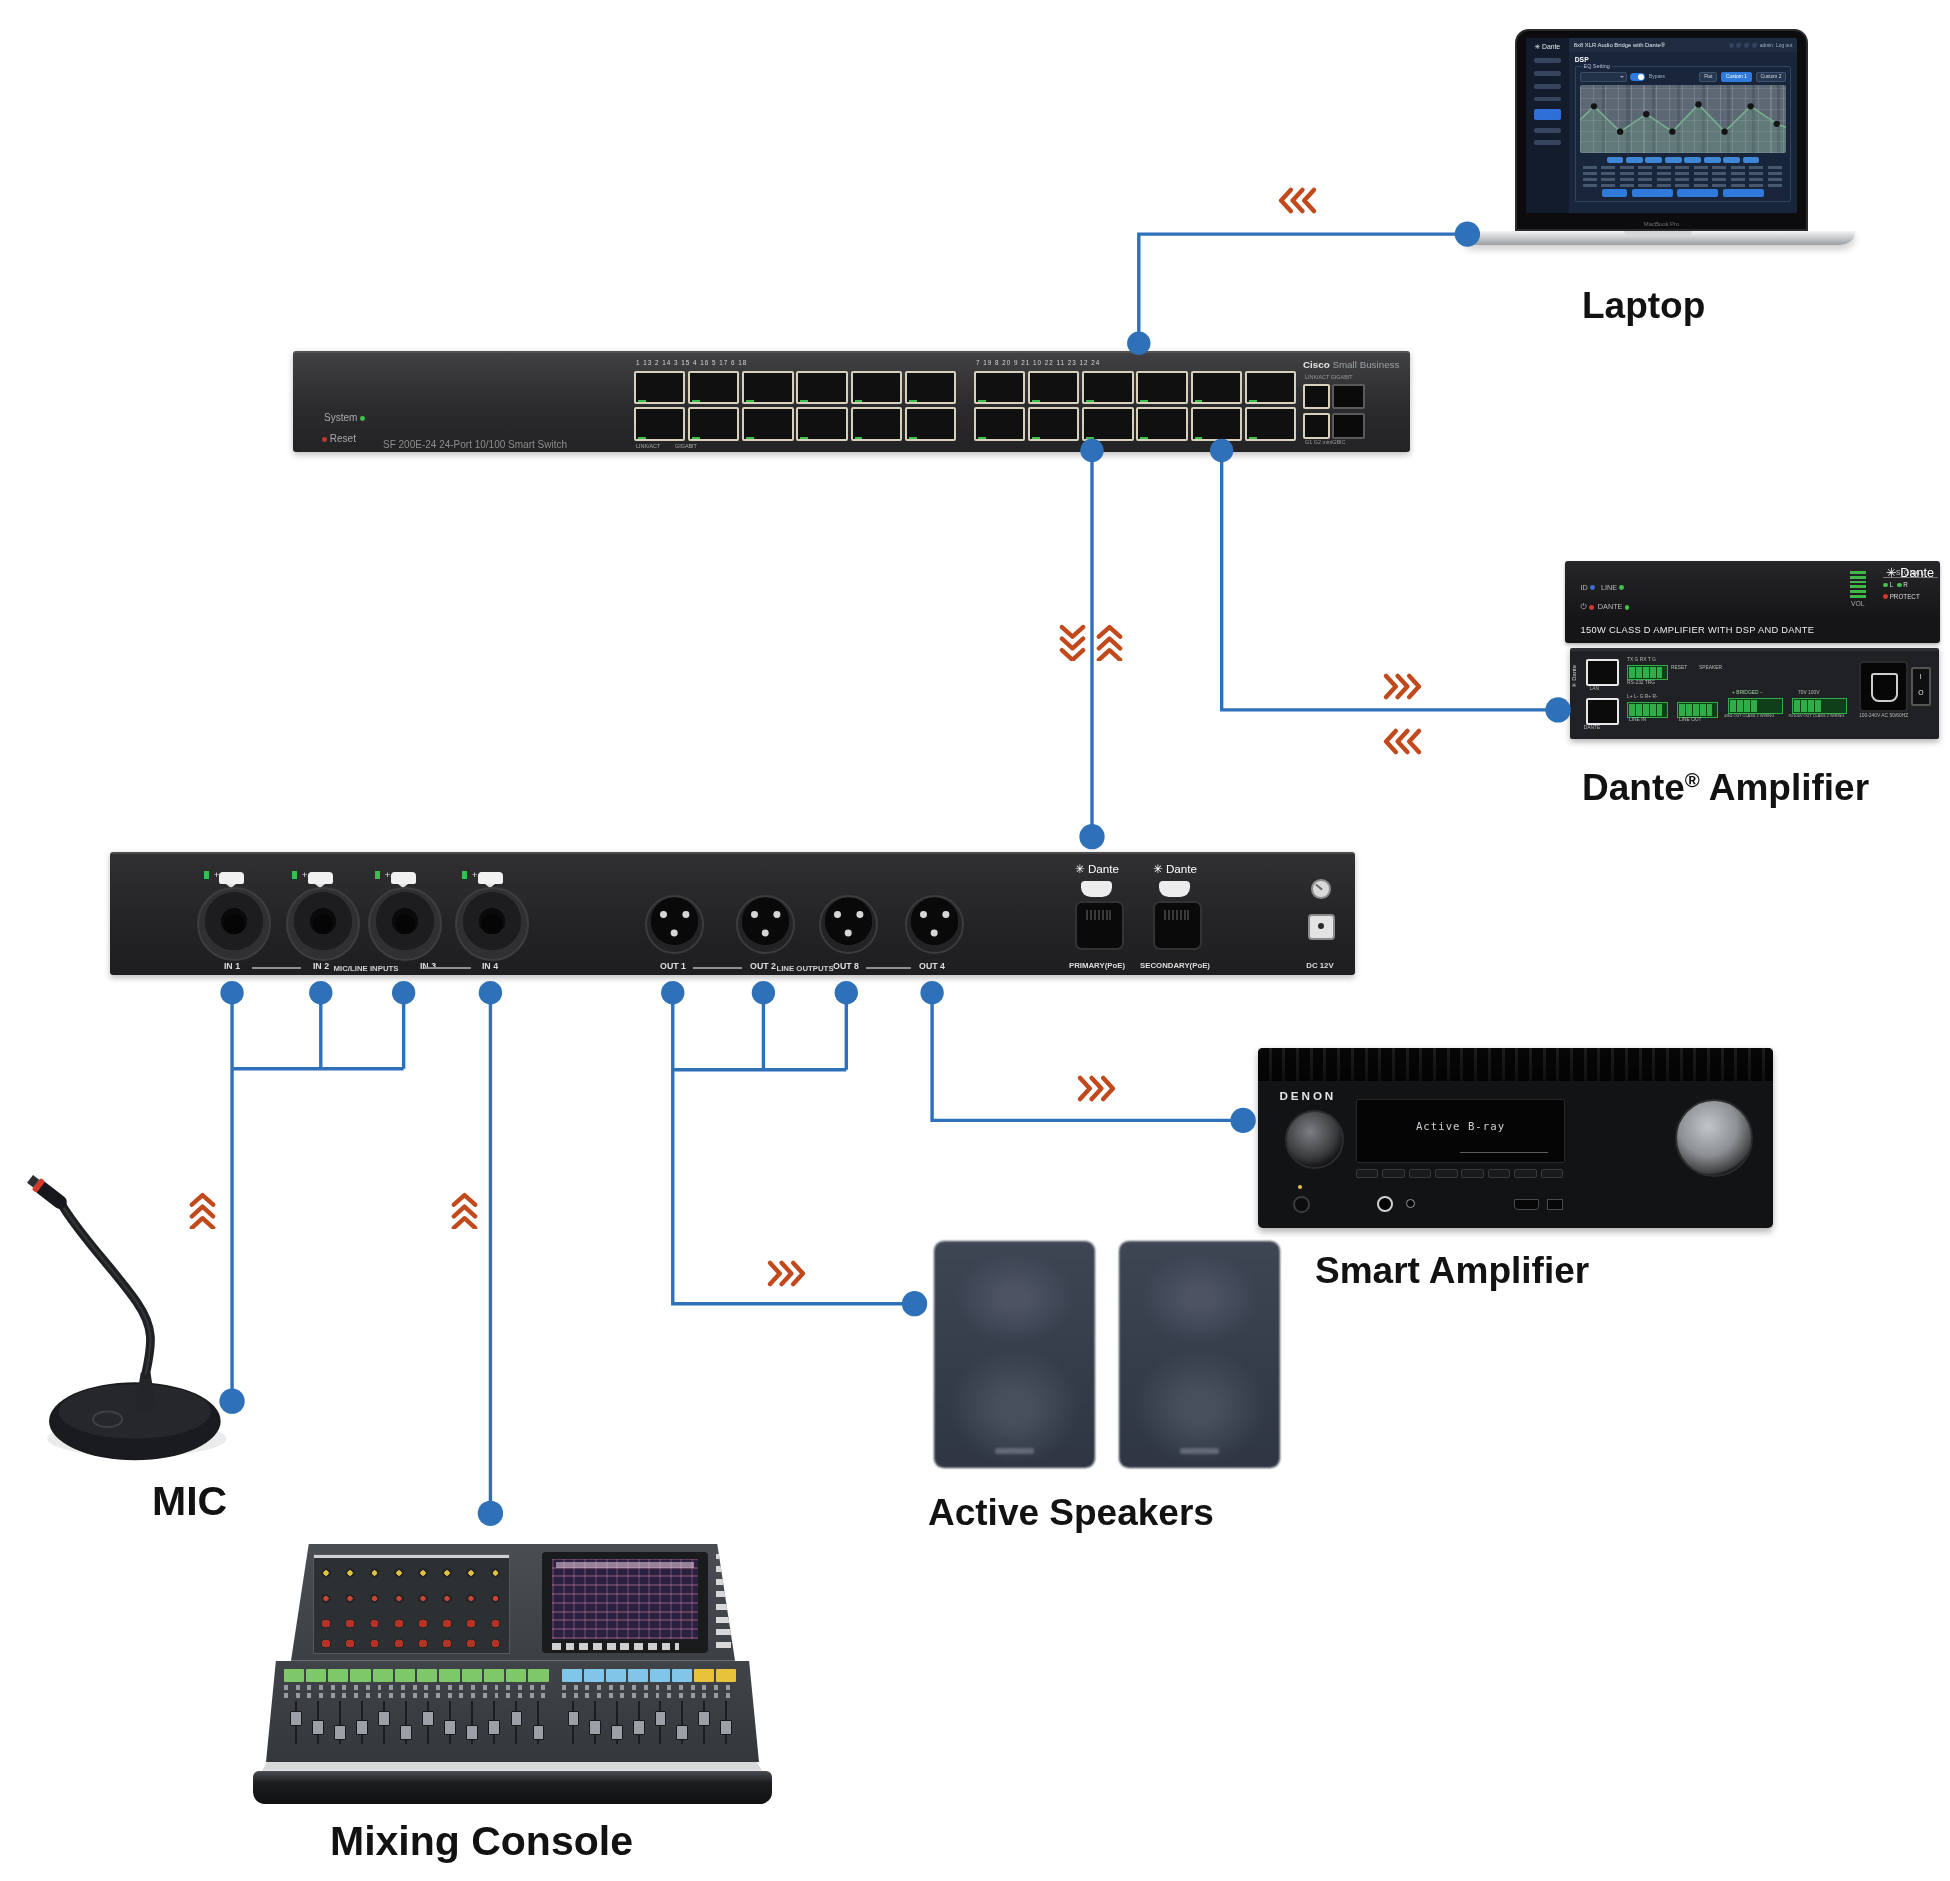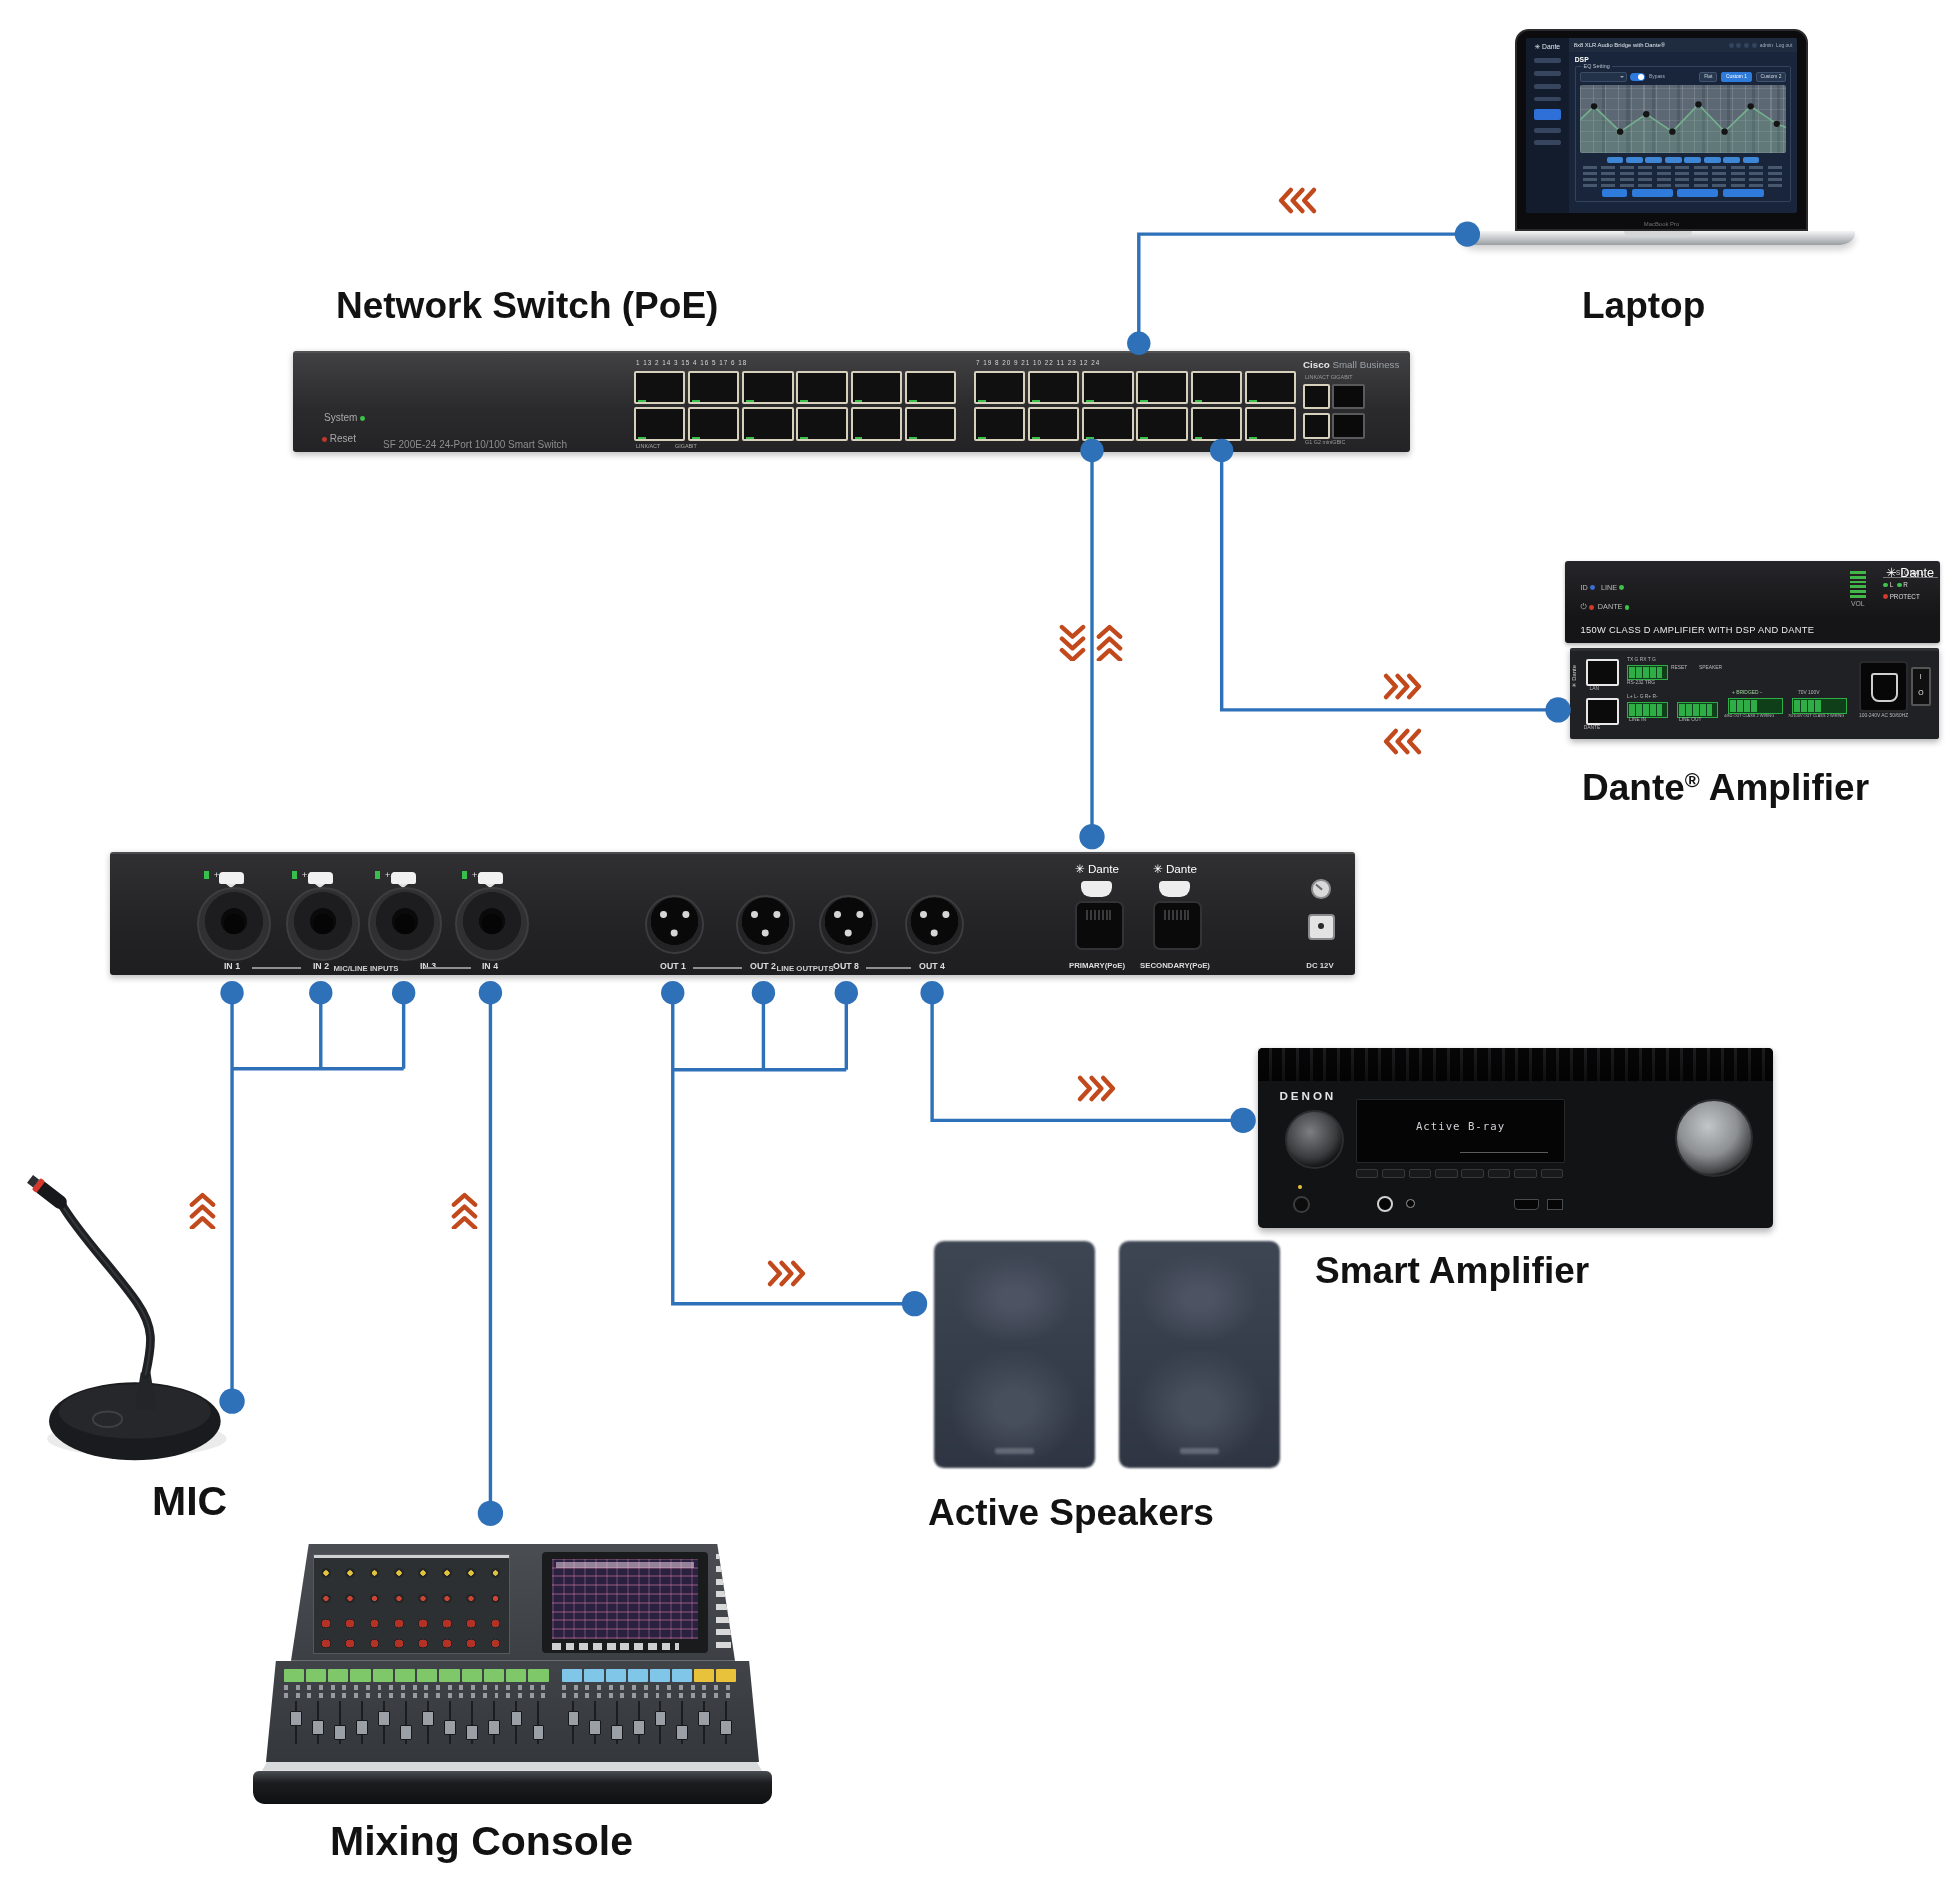--- a/index.html
+++ b/index.html
@@ -202,21 +202,20 @@
   .con-arm{position:absolute;left:25px;top:226px;width:500px;height:8.8px;background:#d8d9db;
      clip-path:polygon(1% 0,99% 0,100% 100%,0 100%);}
   .con-front{position:absolute;left:15.6px;top:235px;width:519px;height:33px;border-radius:5.9px 5.9px 11.7px 11.7px;
      background:linear-gradient(#4a4e52,#1c1d1f 35%,#0f1012);}
 </style>
 </head>
 <body>
 
 <div id="canvas">
 
-  <div class="lbl" style="left:336px;top:285px;">Network Switch (PoE)</div>
   <div class="lbl" style="left:1582px;top:285px;">Laptop</div>
   <div class="lbl" style="left:1582px;top:767px;"><span>Dante</span><span class="sup">®</span><span> Amplifier</span></div>
   <div class="lbl" style="left:1315px;top:1250px;">Smart Amplifier</div>
   <div class="lbl" style="left:928px;top:1492px;">Active Speakers</div>
   <div class="lbl" style="left:152px;top:1478px;font-size:41px;">MIC</div>
   <div class="lbl" style="left:330px;top:1818px;font-size:41px;">Mixing Console</div>
 
   <div id="switch">
     <div class="sw-tiny" style="left:31px;top:59px;"><span>System</span><span class="dotled" style="background:#3fc24a;"></span></div>
     <div class="sw-tiny" style="left:29px;top:80px;"><span class="dotled" style="background:#c0392b;margin:0 2.9px 0 0;"></span><span>Reset</span></div>

